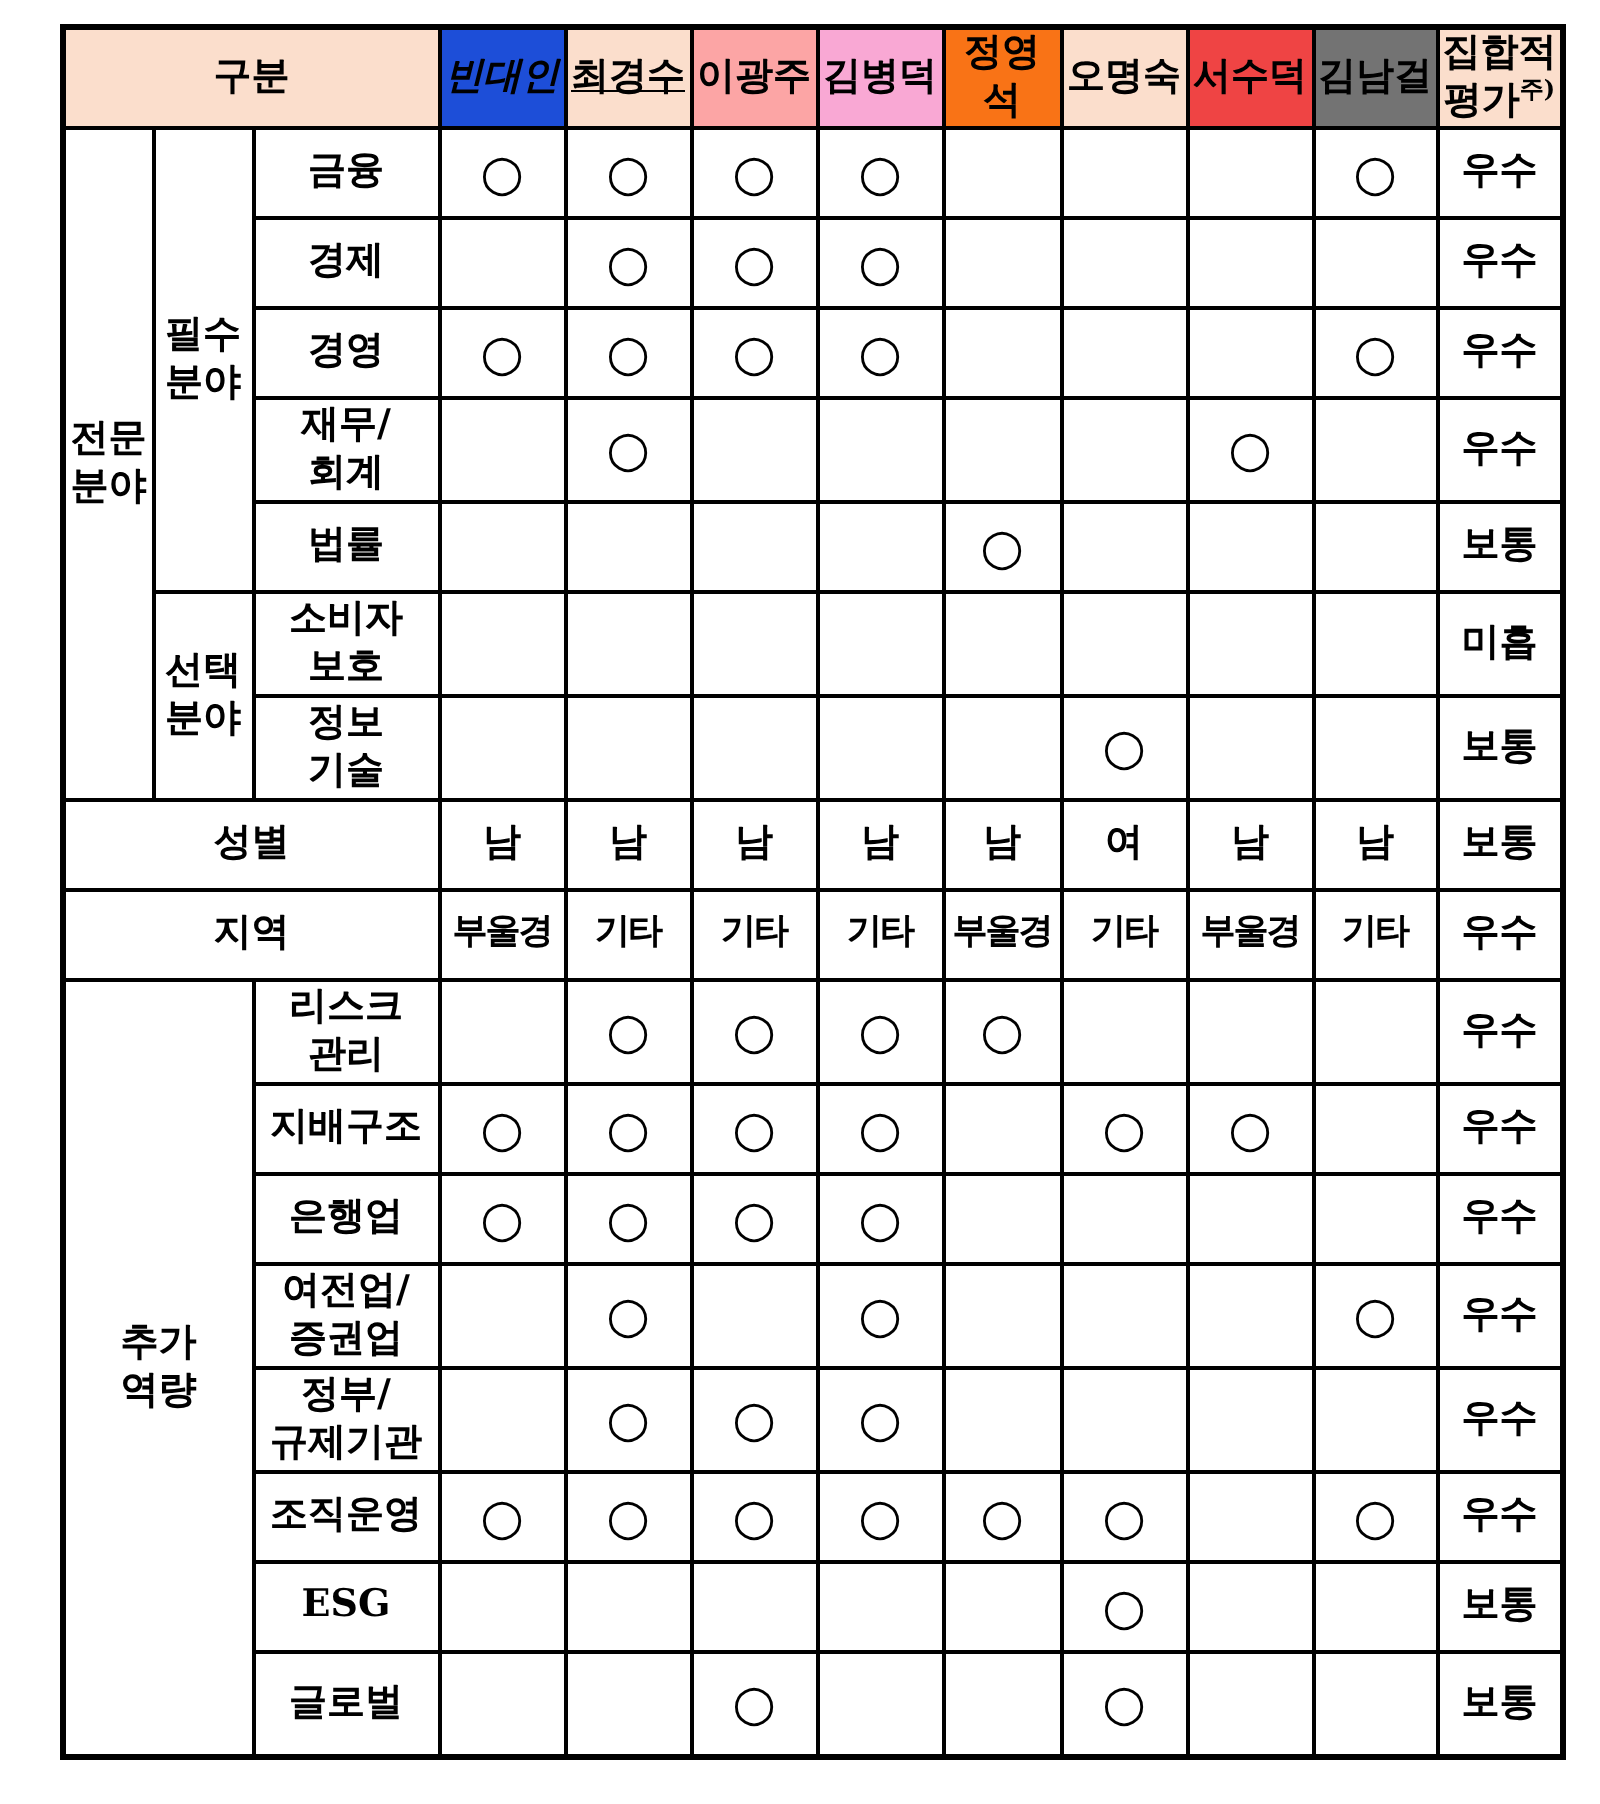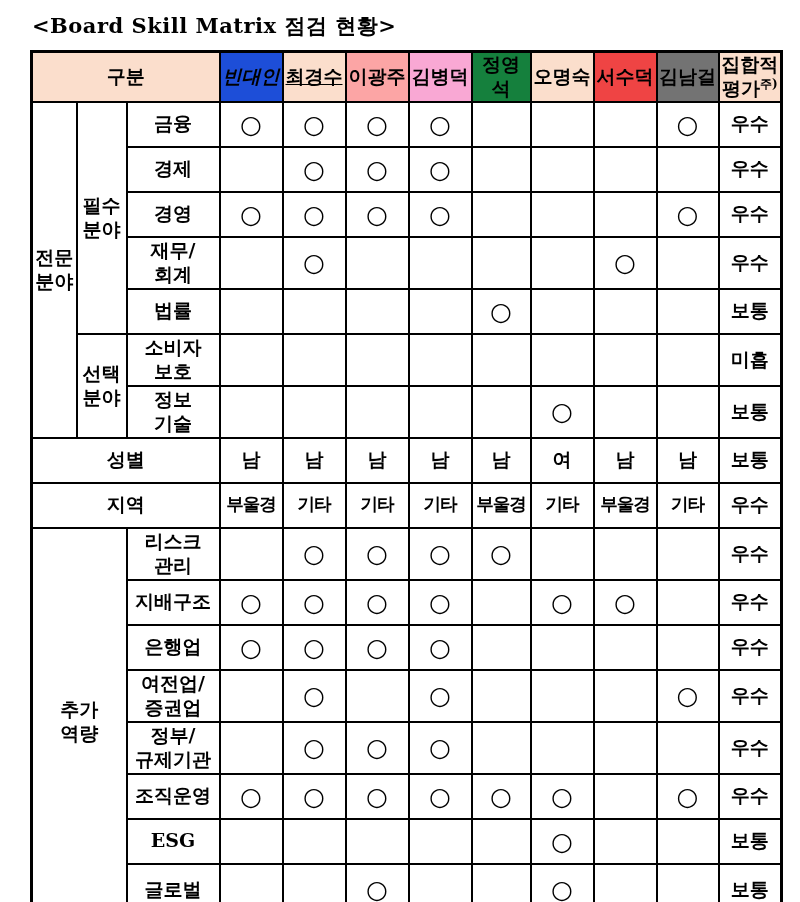--- a/index.html
+++ b/index.html
@@ -24,21 +24,20 @@
   tr.h1 td { height:43px; }
   tr.h2 td { height:50px; }
   td.mark { font-size:25px; font-weight:400; line-height:1; font-family:"DejaVu Sans","Liberation Sans",sans-serif; }
   th sup { font-size:12px; font-weight:bold; vertical-align:super; line-height:0; }
   td.region-val { font-size:17.5px; letter-spacing:-1px; }
 </style>
 </head>
 <body>
 
 <div class="page">
-  <div class="title">&lt;Board Skill Matrix 점검 현황&gt;</div>
 
   <table class="matrix">
     <colgroup>
       <col style="width:45px">
         <col style="width:50px">
         <col style="width:93px">
       <col style="width:63px">
         <col style="width:63px">
         <col style="width:63px">
         <col style="width:63px">
@@ -48,21 +47,21 @@
         <col style="width:62px">
       <col style="width:63px">
     </colgroup>
     <thead>
       <tr>
         <th colspan="3" style="background: rgb(251, 222, 204);">구분</th>
         <th style="background: #1d4ed8; font-style: italic;">빈대인</th>
         <th style="background: rgb(251, 222, 204); text-decoration: underline;">최경수</th>
         <th style="background: #fca5a5;">이광주</th>
         <th style="background: #f9a8d4;">김병덕</th>
-        <th style="background: #15803d;">정영석</th>
+        <th style="background: #f97316;">정영석</th>
         <th style="background: rgb(251, 222, 204);">오명숙</th>
         <th style="background: #ef4444;">서수덕</th>
         <th style="background: #737373;">김남걸</th>
         <th style="background: rgb(251, 222, 204);"><span>집합적</span><br><span>평가</span><sup>주)</sup></th>
       </tr>
     </thead>
     <tbody>
       <tr class="h1">
         <td rowspan="7">전문
 분야</td>

